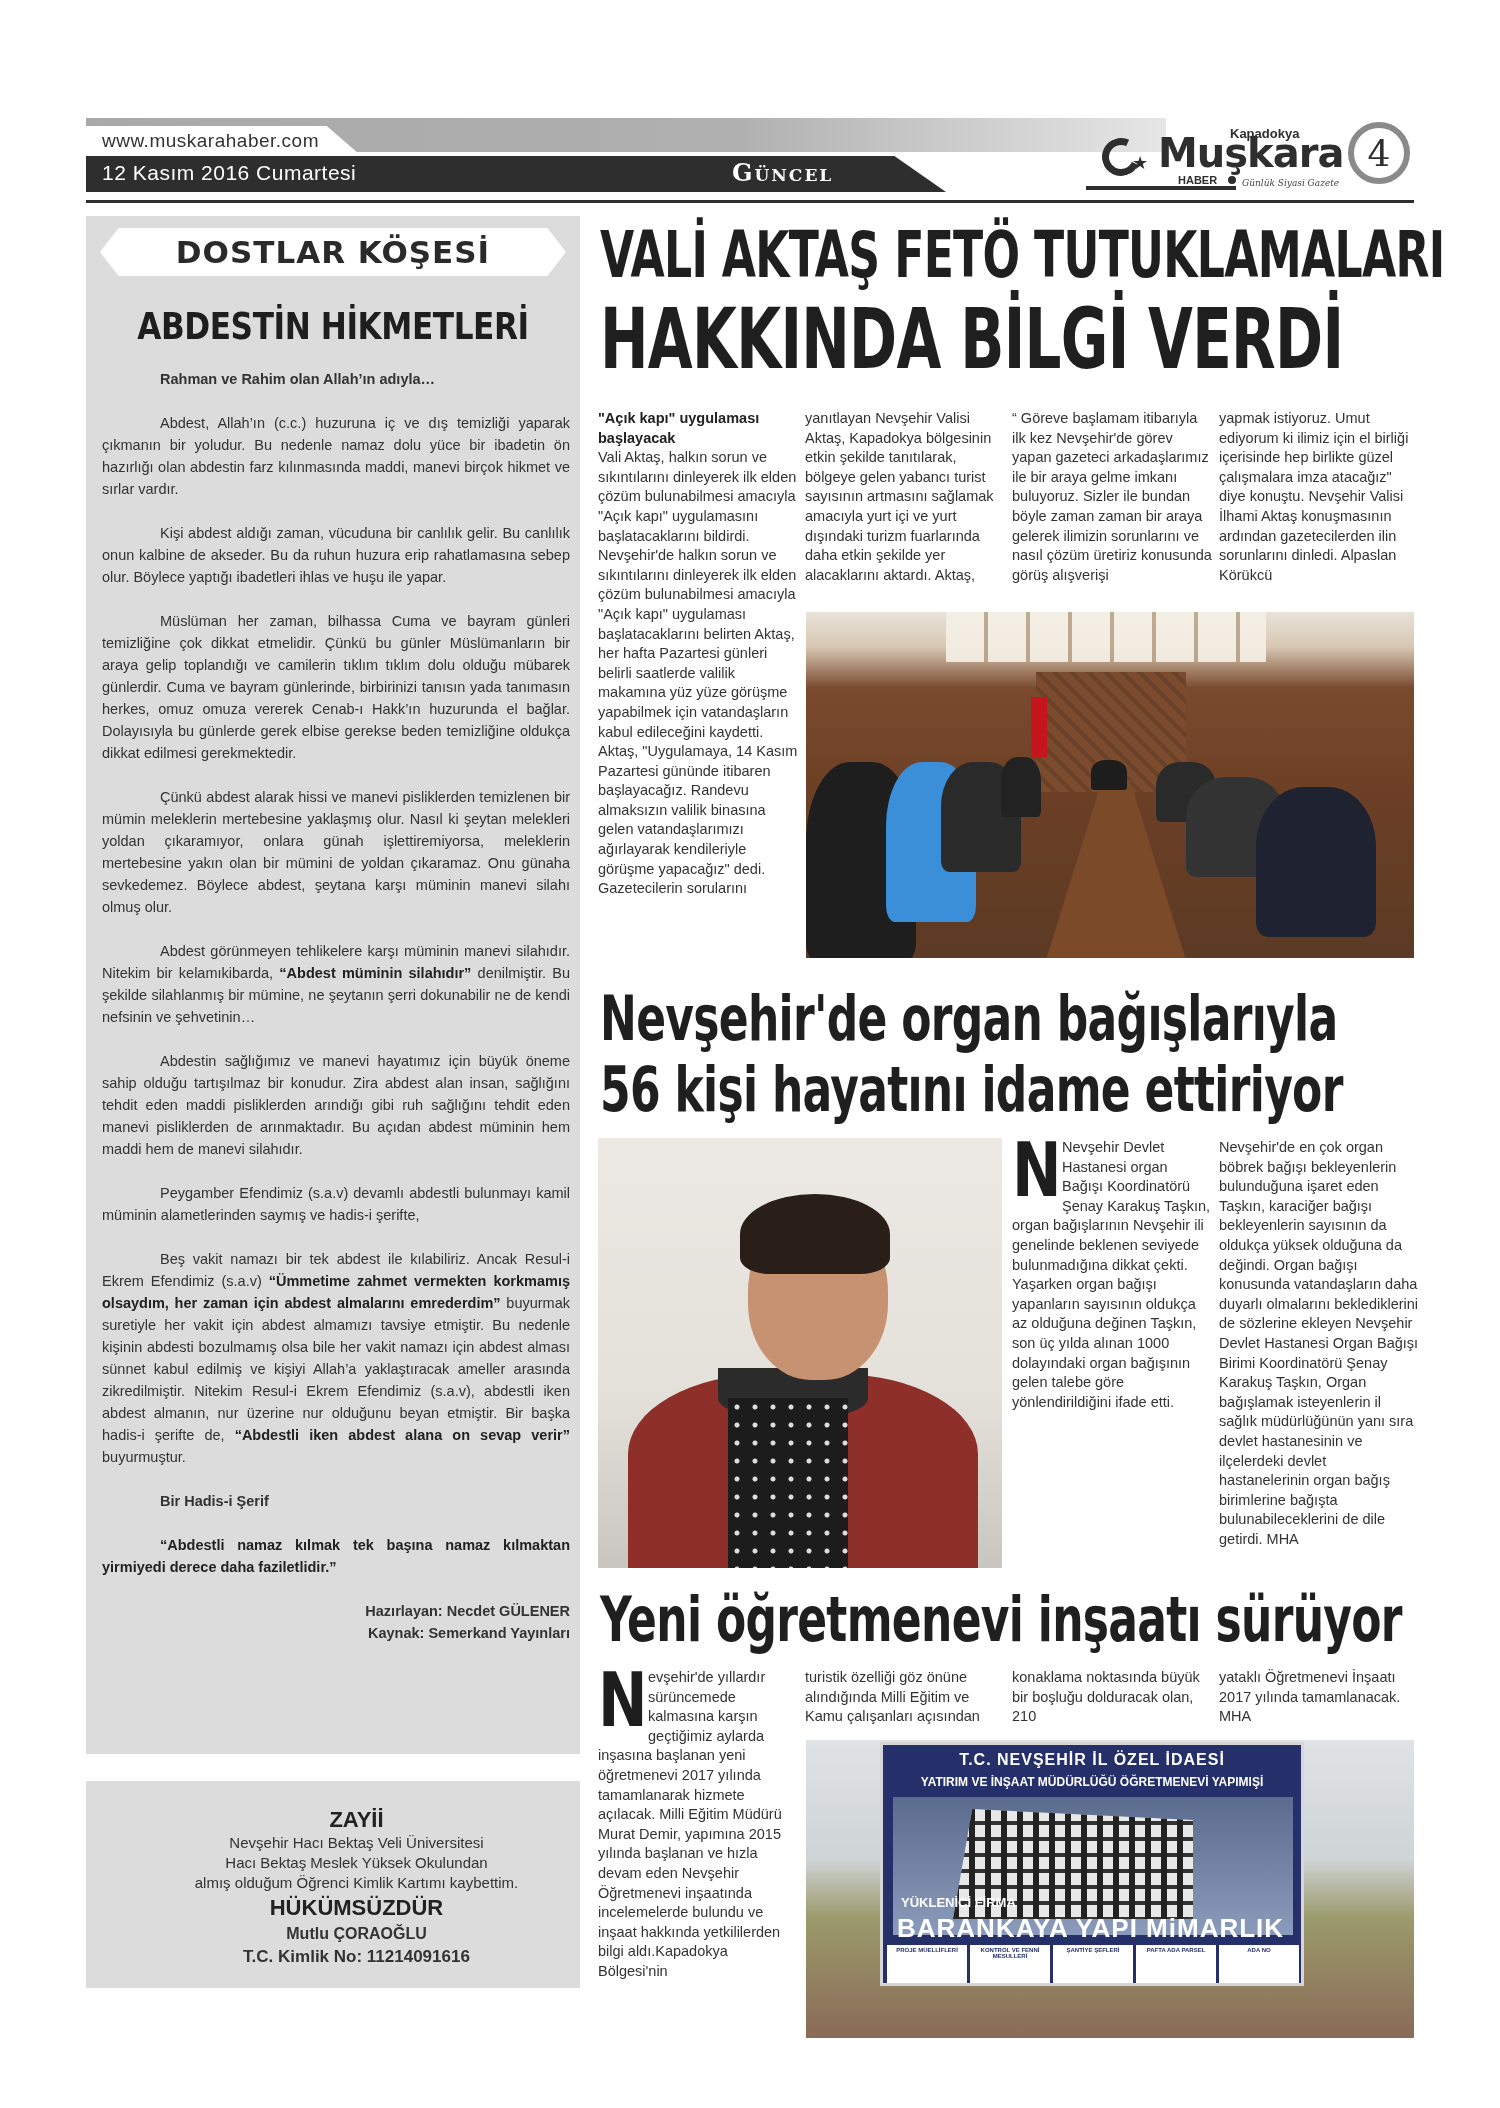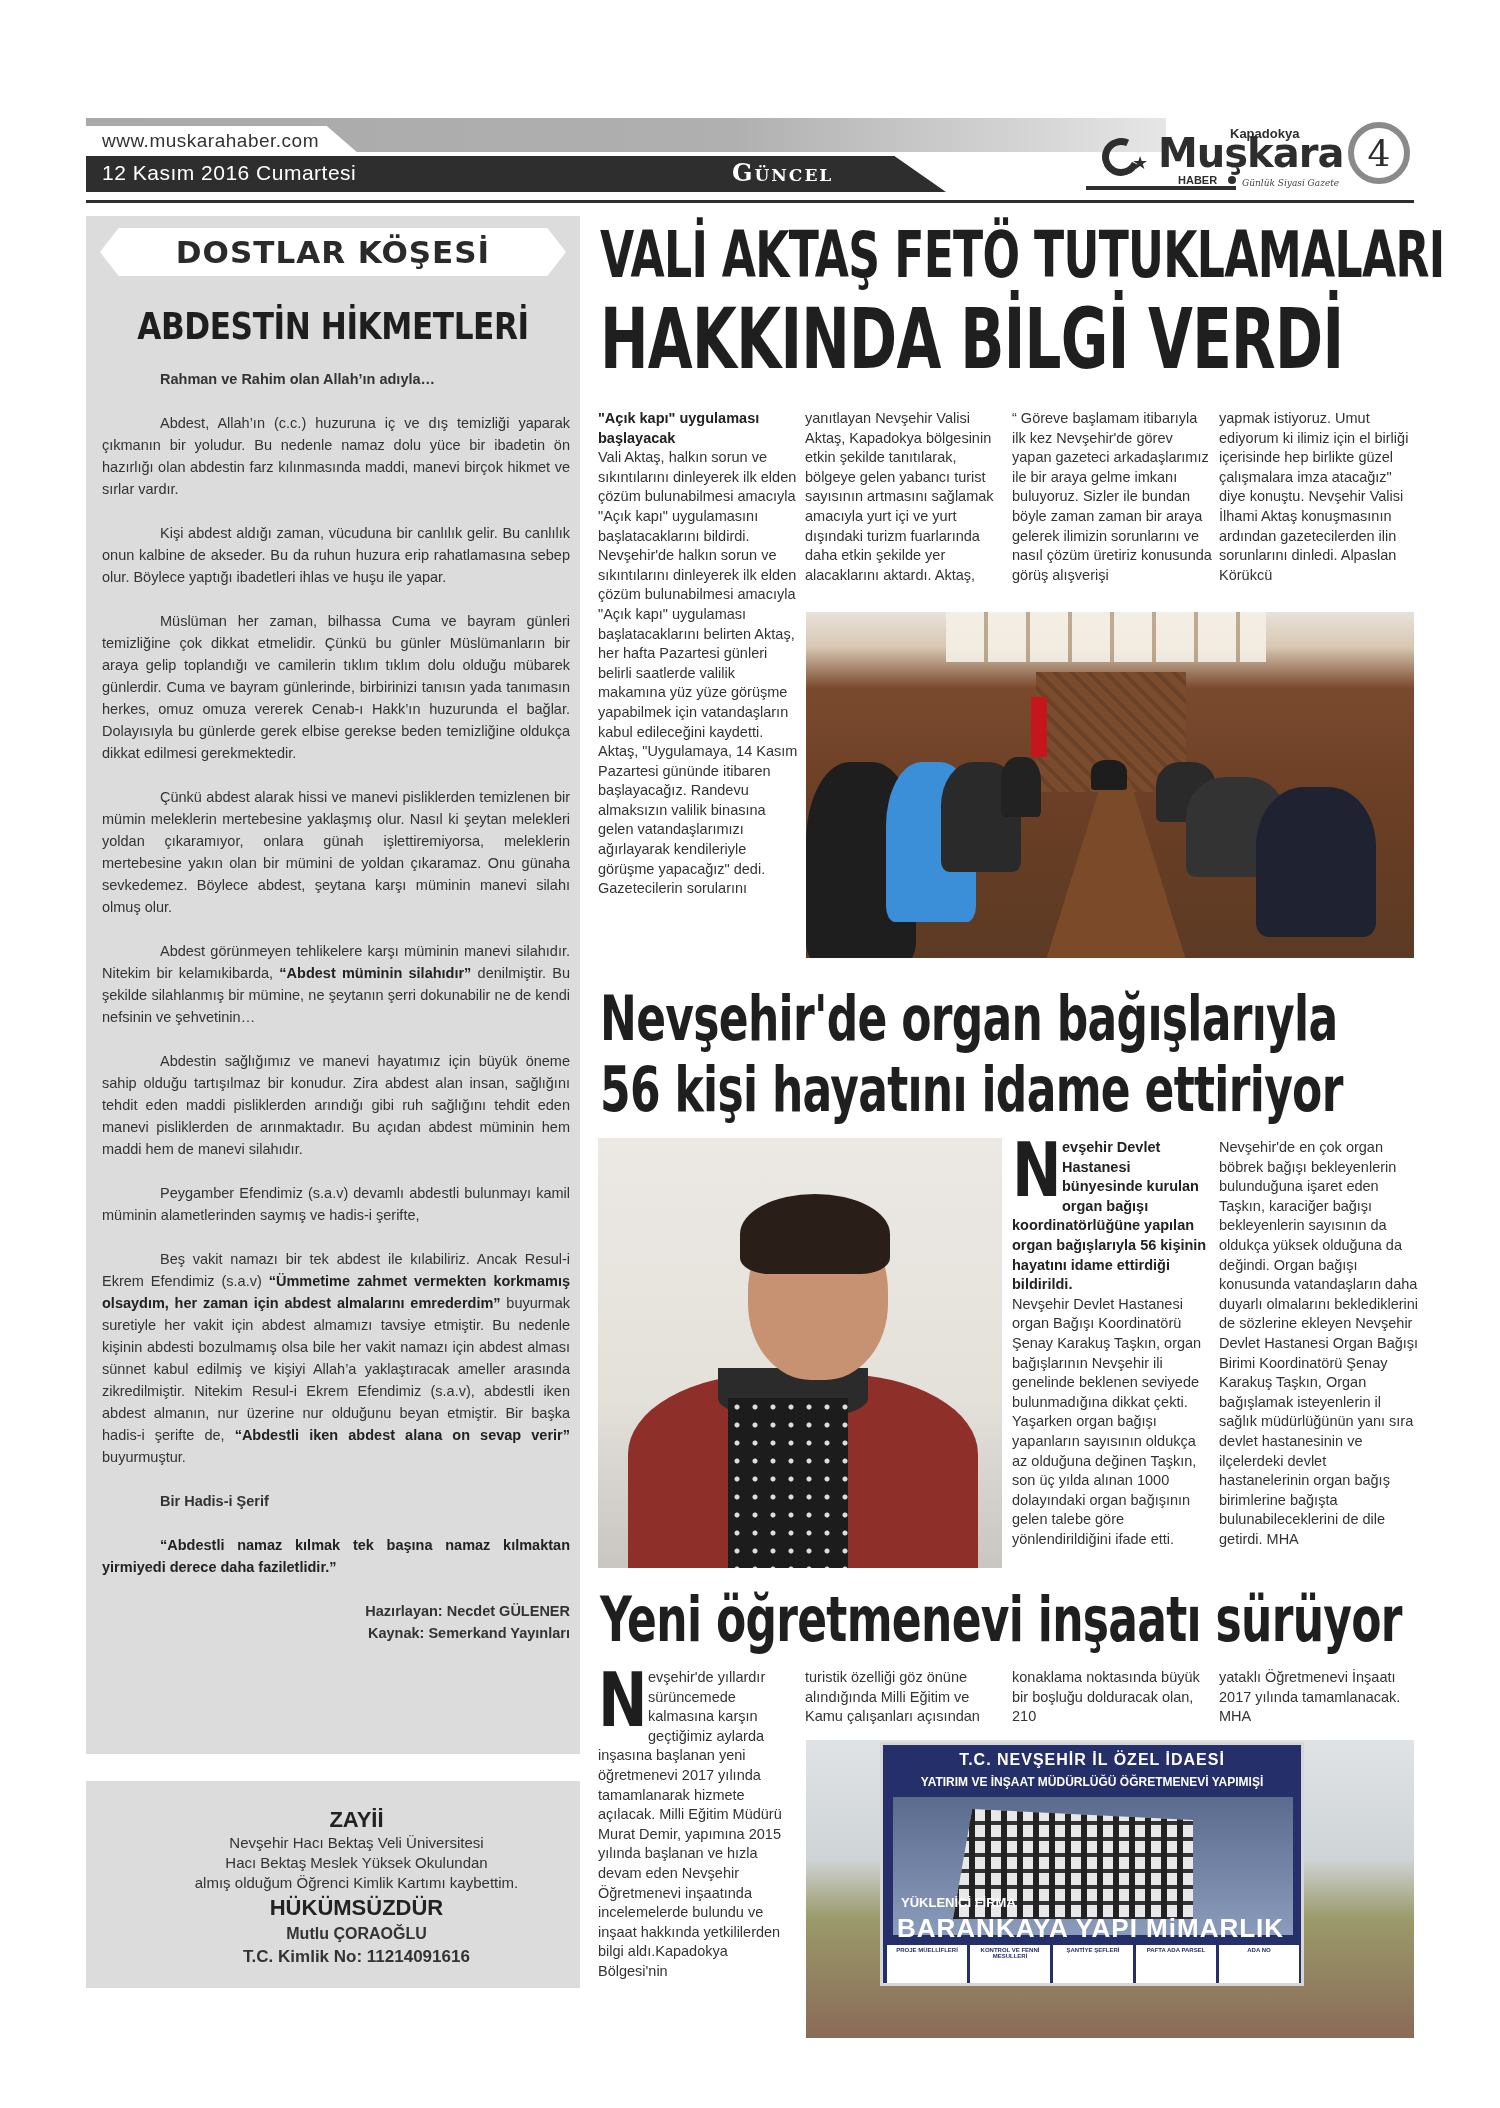--- a/index.html
+++ b/index.html
@@ -211,21 +211,20 @@
 <div class="photo photo-woman" title="Şenay Karakuş Taşkın">
   <div class="woman-jacket"></div>
   <div class="woman-collar"></div>
   <div class="woman-sweater"></div>
   <div class="woman-head"></div>
   <div class="woman-hair"></div>
 </div>
 
 <div class="col s2c1">
   <span class="dropcap">N</span>
-  <span class="lead">evşehir Devlet Hastanesi bünyesinde kurulan organ bağışı koordinatörlüğüne yapılan organ bağışlarıyla 56 kişinin hayatını idame ettirdiği bildirildi.</span>
   <div>Nevşehir Devlet Hastanesi organ Bağışı Koordinatörü Şenay Karakuş Taşkın, organ bağışlarının Nevşehir ili genelinde beklenen seviyede bulunmadığına dikkat çekti. Yaşarken organ bağışı yapanların sayısının oldukça az olduğuna değinen Taşkın, son üç yılda alınan 1000 dolayındaki organ bağışının gelen talebe göre yönlendirildiğini ifade etti.</div>
 </div>
 <div class="col s2c2">Nevşehir'de en çok organ böbrek bağışı bekleyenlerin bulunduğuna işaret eden Taşkın, karaciğer bağışı bekleyenlerin sayısının da oldukça yüksek olduğuna da değindi. Organ bağışı konusunda vatandaşların daha duyarlı olmalarını beklediklerini de sözlerine ekleyen Nevşehir Devlet Hastanesi Organ Bağışı Birimi Koordinatörü Şenay Karakuş Taşkın, Organ bağışlamak isteyenlerin il sağlık müdürlüğünün yanı sıra devlet hastanesinin ve ilçelerdeki devlet hastanelerinin organ bağış birimlerine bağışta bulunabileceklerini de dile getirdi. MHA</div>
 
 <h1 class="headline h3-line1">Yeni öğretmenevi inşaatı sürüyor</h1>
 
 <div class="col s3c1">
   <span class="dropcap">N</span>
   <span>evşehir'de yıllardır sürüncemede kalmasına karşın geçtiğimiz aylarda inşasına başlanan yeni öğretmenevi 2017 yılında tamamlanarak hizmete açılacak. Milli Eğitim Müdürü Murat Demir, yapımına 2015 yılında başlanan ve hızla devam eden Nevşehir Öğretmenevi inşaatında incelemelerde bulundu ve inşaat hakkında yetkililerden bilgi aldı.Kapadokya Bölgesi'nin</span>
 </div>

